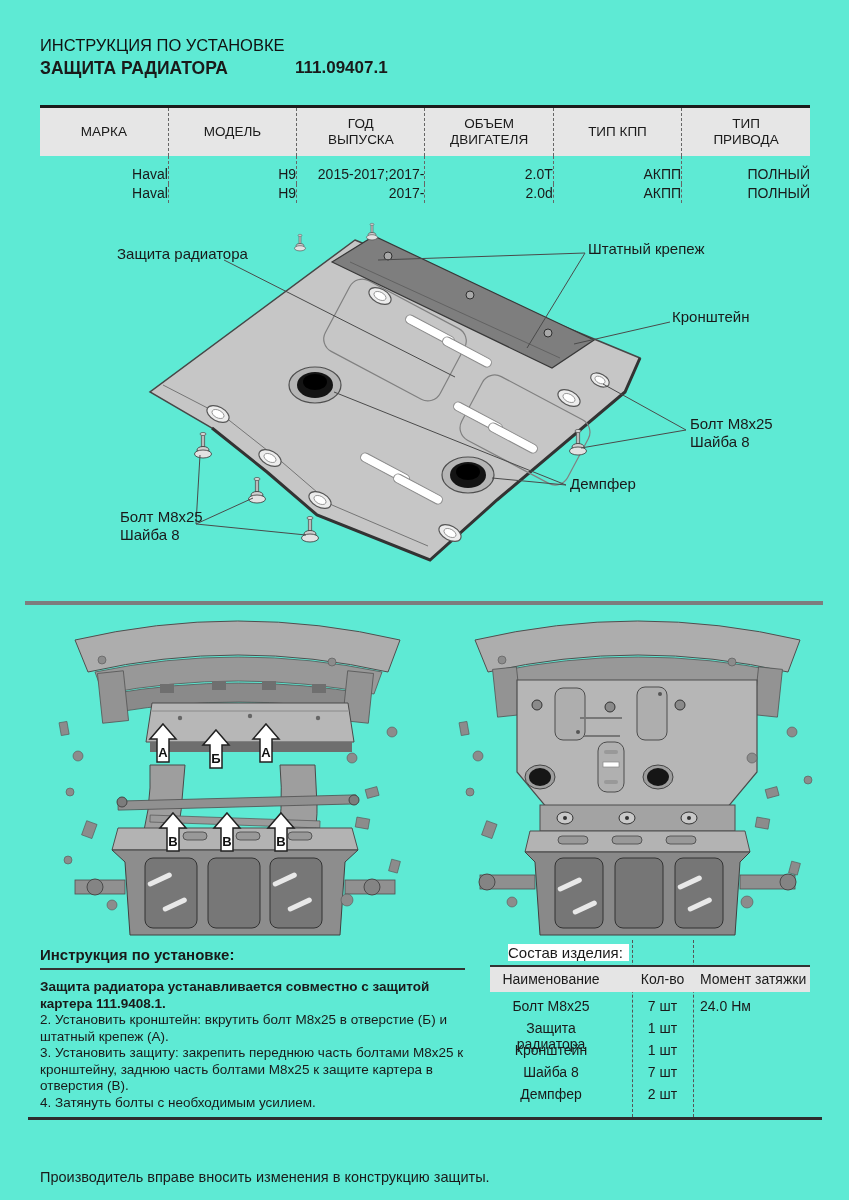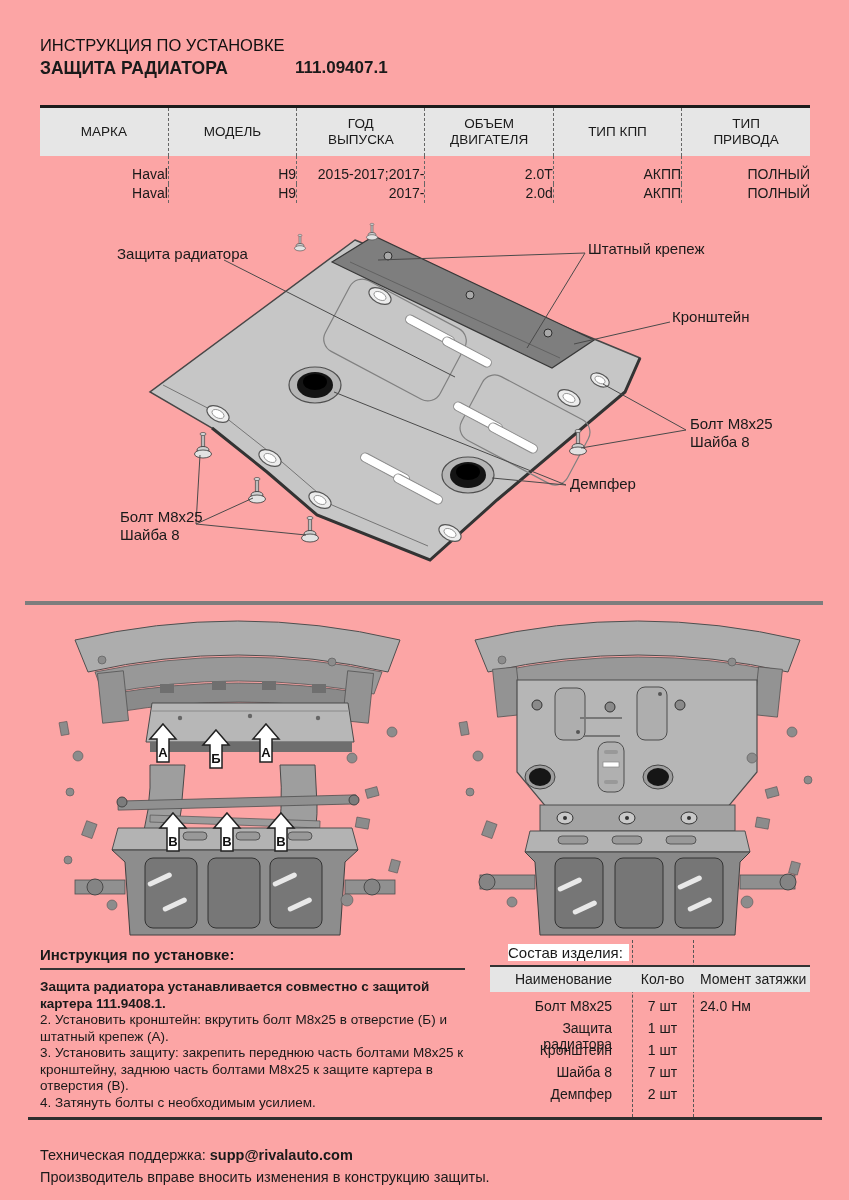--- a/index.html
+++ b/index.html
@@ -1,16 +1,16 @@
 <!DOCTYPE html>
 <html><head>
 <meta charset="utf-8">
 <style>
   html,body{margin:0;padding:0;background:#ffffff;}
-  .page{position:relative;width:849px;height:1200px;background:#fca5a5;overflow:hidden;
+  .page{position:relative;width:849px;height:1200px;background:#5eead4;overflow:hidden;
         font-family:"Liberation Sans","DejaVu Sans",sans-serif;color:#1a1a1a;}
   .abs{position:absolute;}
   
   .hdr-line1{position:absolute;left:40px;top:36px;font-size:16.5px;color:#111;}
   .hdr-line2{position:absolute;left:40px;top:58px;font-size:17.5px;font-weight:bold;}
   .hdr-part{position:absolute;left:295px;top:58px;font-size:17px;font-weight:bold;}
   
   table.vt{position:absolute;left:40px;top:105px;width:770px;border-collapse:collapse;
            border-top:3px solid #1c1c1c;table-layout:fixed;}
   table.vt th{background:#e6e6e6;font-weight:400;font-size:13.5px;height:46px;
@@ -30,21 +30,21 @@
   .instr-h{font-size:15px;font-weight:bold;padding-top:5px;}
   .instr-rule{width:425px;height:2px;background:#333;margin-top:5px;margin-bottom:9px;}
   .instr-intro{font-size:13.5px;font-weight:bold;line-height:16.5px;width:432px;}
   .instr-step{font-size:13.5px;line-height:16.5px;width:436px;}
   
   .comp{position:absolute;left:490px;top:940px;width:330px;height:177px;z-index:2;}
   .comp-dash{position:absolute;top:0;bottom:0;border-left:1px dashed #555;}
   .comp-h{position:absolute;left:18px;top:4px;font-size:15px;font-weight:normal;background:#fff;padding-right:6px;}
   .comp-rule{position:absolute;left:0;top:25px;width:320px;height:2px;background:#333;}
   .comp-head{position:absolute;left:0;top:27px;width:320px;height:25px;background:#e5e5e5;}
-  .comp-head .c1,.comp-row .c1{position:absolute;left:0;width:132px;text-align:right;}
+  .comp-head .c1,.comp-row .c1{position:absolute;left:0;width:132px;text-align:center;}
   .comp-head .c2,.comp-row .c2{position:absolute;left:142px;width:61px;text-align:center;}
   .comp-head .c3,.comp-row .c3{position:absolute;left:210px;width:110px;text-align:left;}
   .comp-head span{top:4px;font-size:14px;}
   .comp-row{position:absolute;left:0;width:320px;height:22px;font-size:14px;}
   .comp-row span{top:0;}
   
   .foot-1{position:absolute;left:40px;top:1127px;font-size:14.5px;margin-top:42px;}
   .foot-2{position:absolute;left:40px;top:1147px;font-size:14.5px;}
   .foot-2 b{font-weight:bold;}
 </style>
@@ -417,17 +417,14 @@
     </div>
     <div class="comp-row" style="top:146px;">
       <span class="abs c1" style="padding-right:10px;box-sizing:border-box;">Демпфер</span>
       <span class="abs c2">2 шт</span>
       <span class="abs c3"></span>
     </div>
   </div>
 
   <div class="rule-foot"></div>
   <div class="foot-1">Производитель вправе вносить изменения в конструкцию защиты.</div>
-  <div class="foot-2">
-    <span>Техническая поддержка: </span><b>supp@rivalauto.com</b>
-  </div>
 
 </div>
 
 </body></html>

